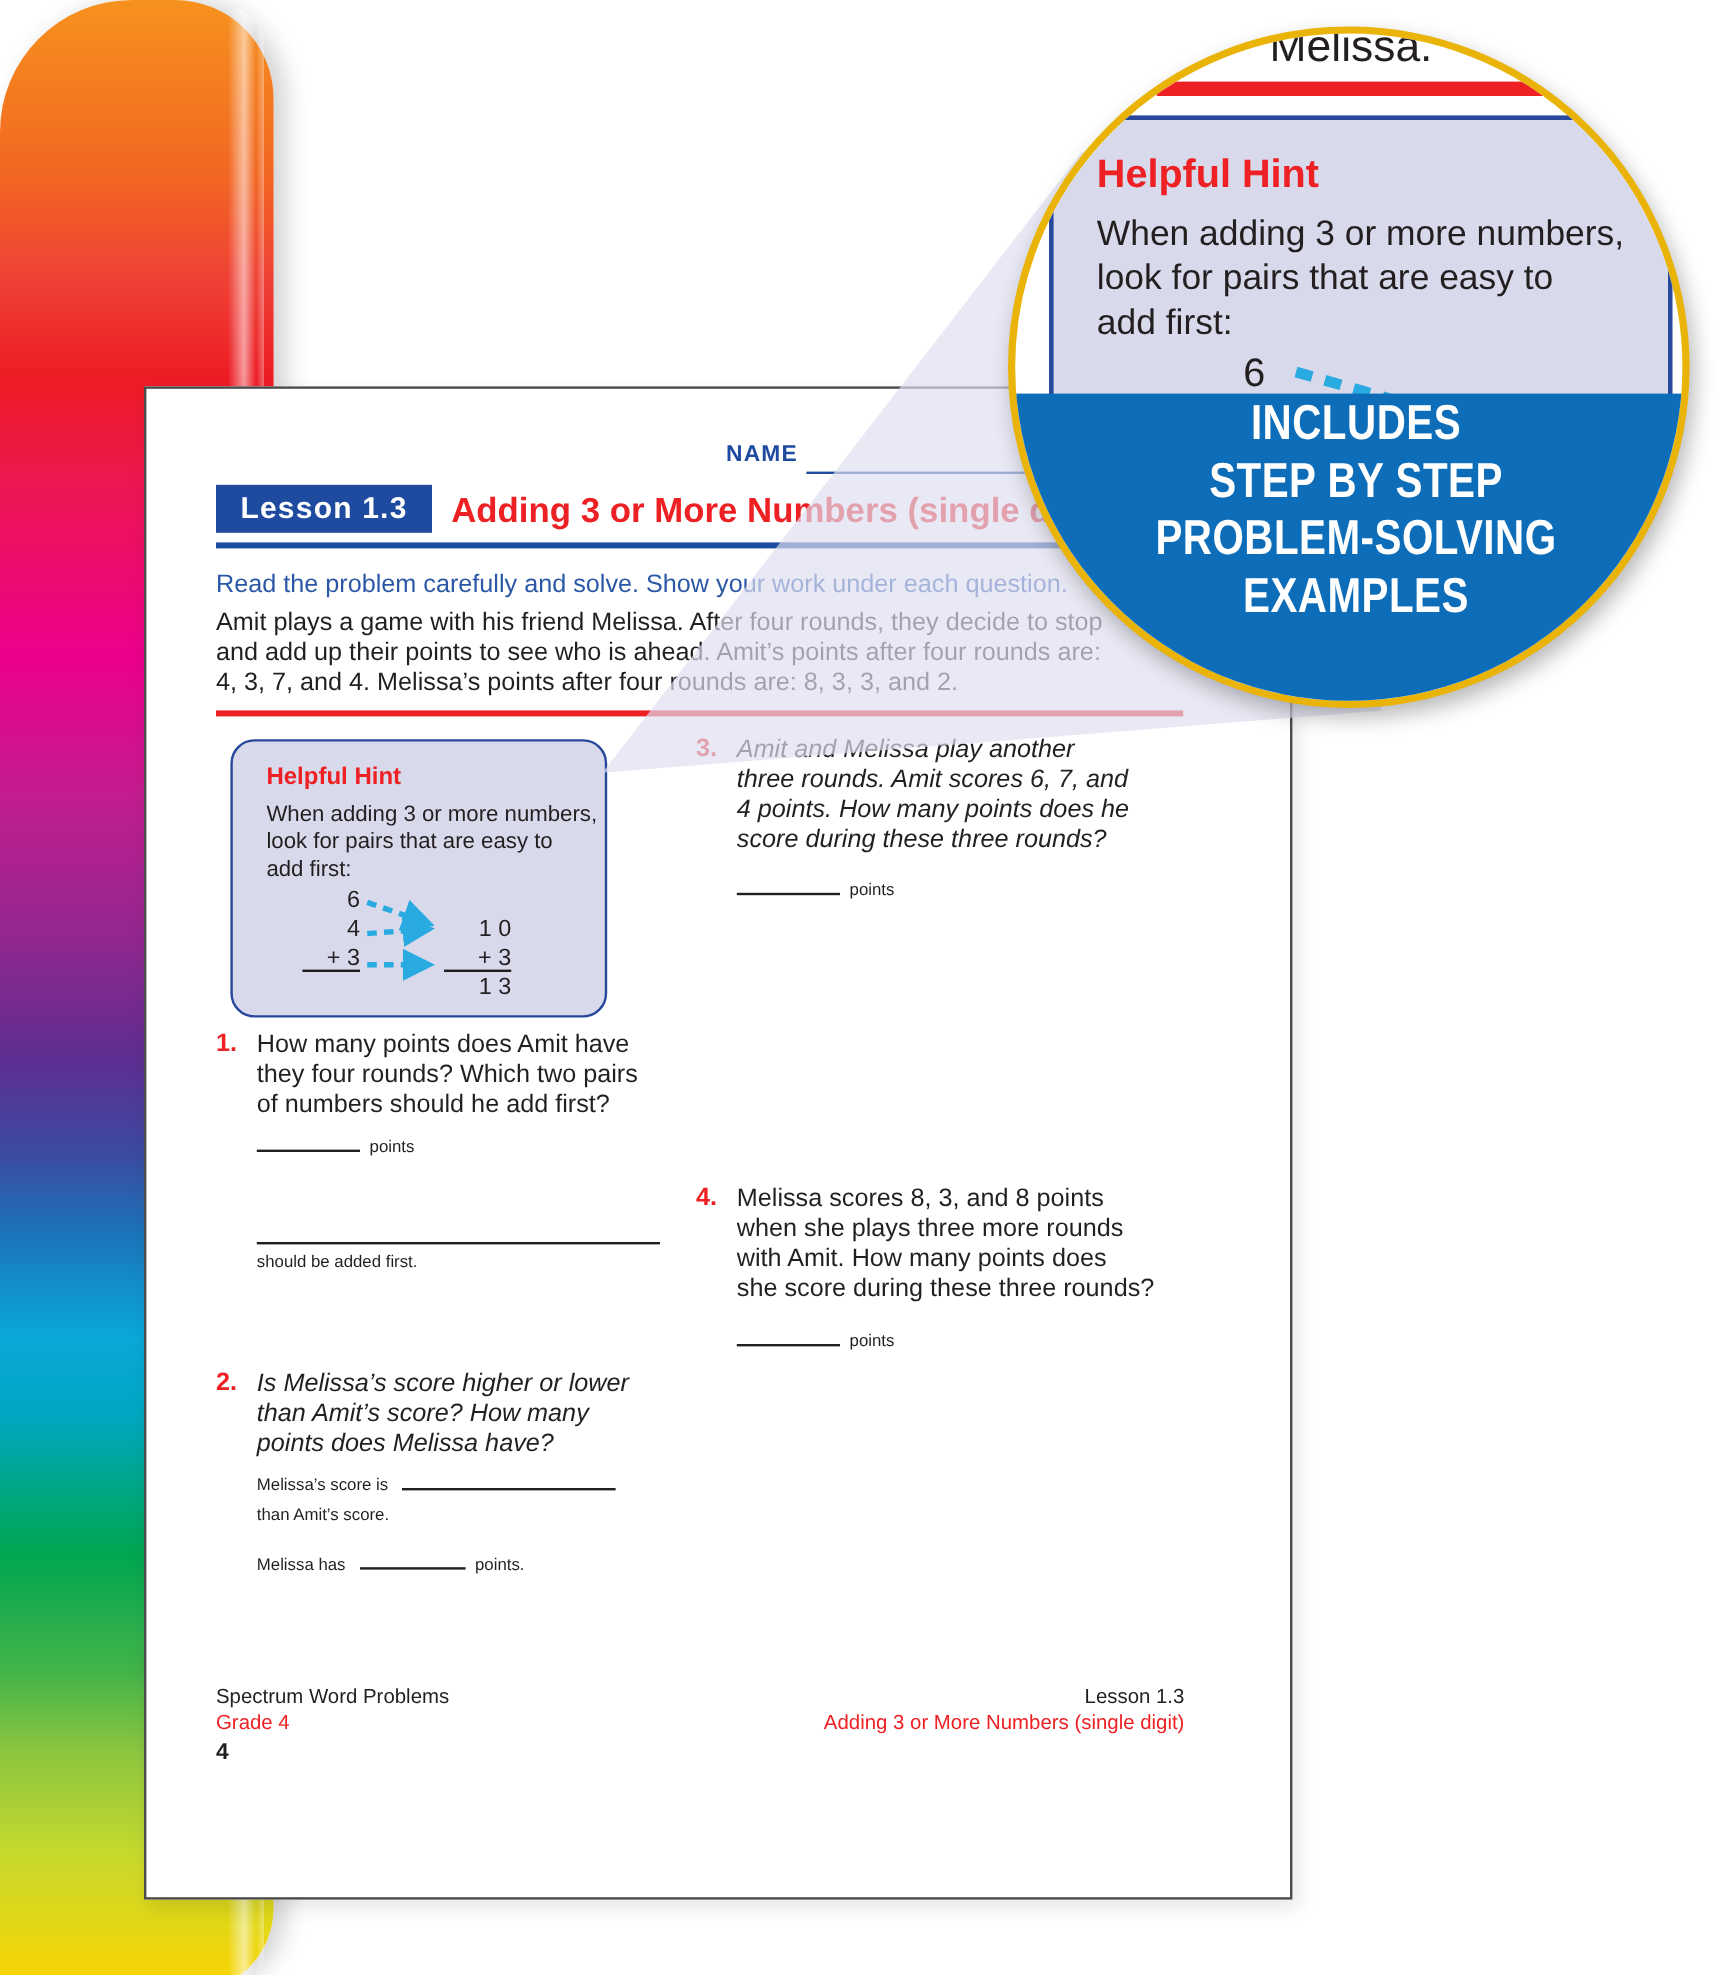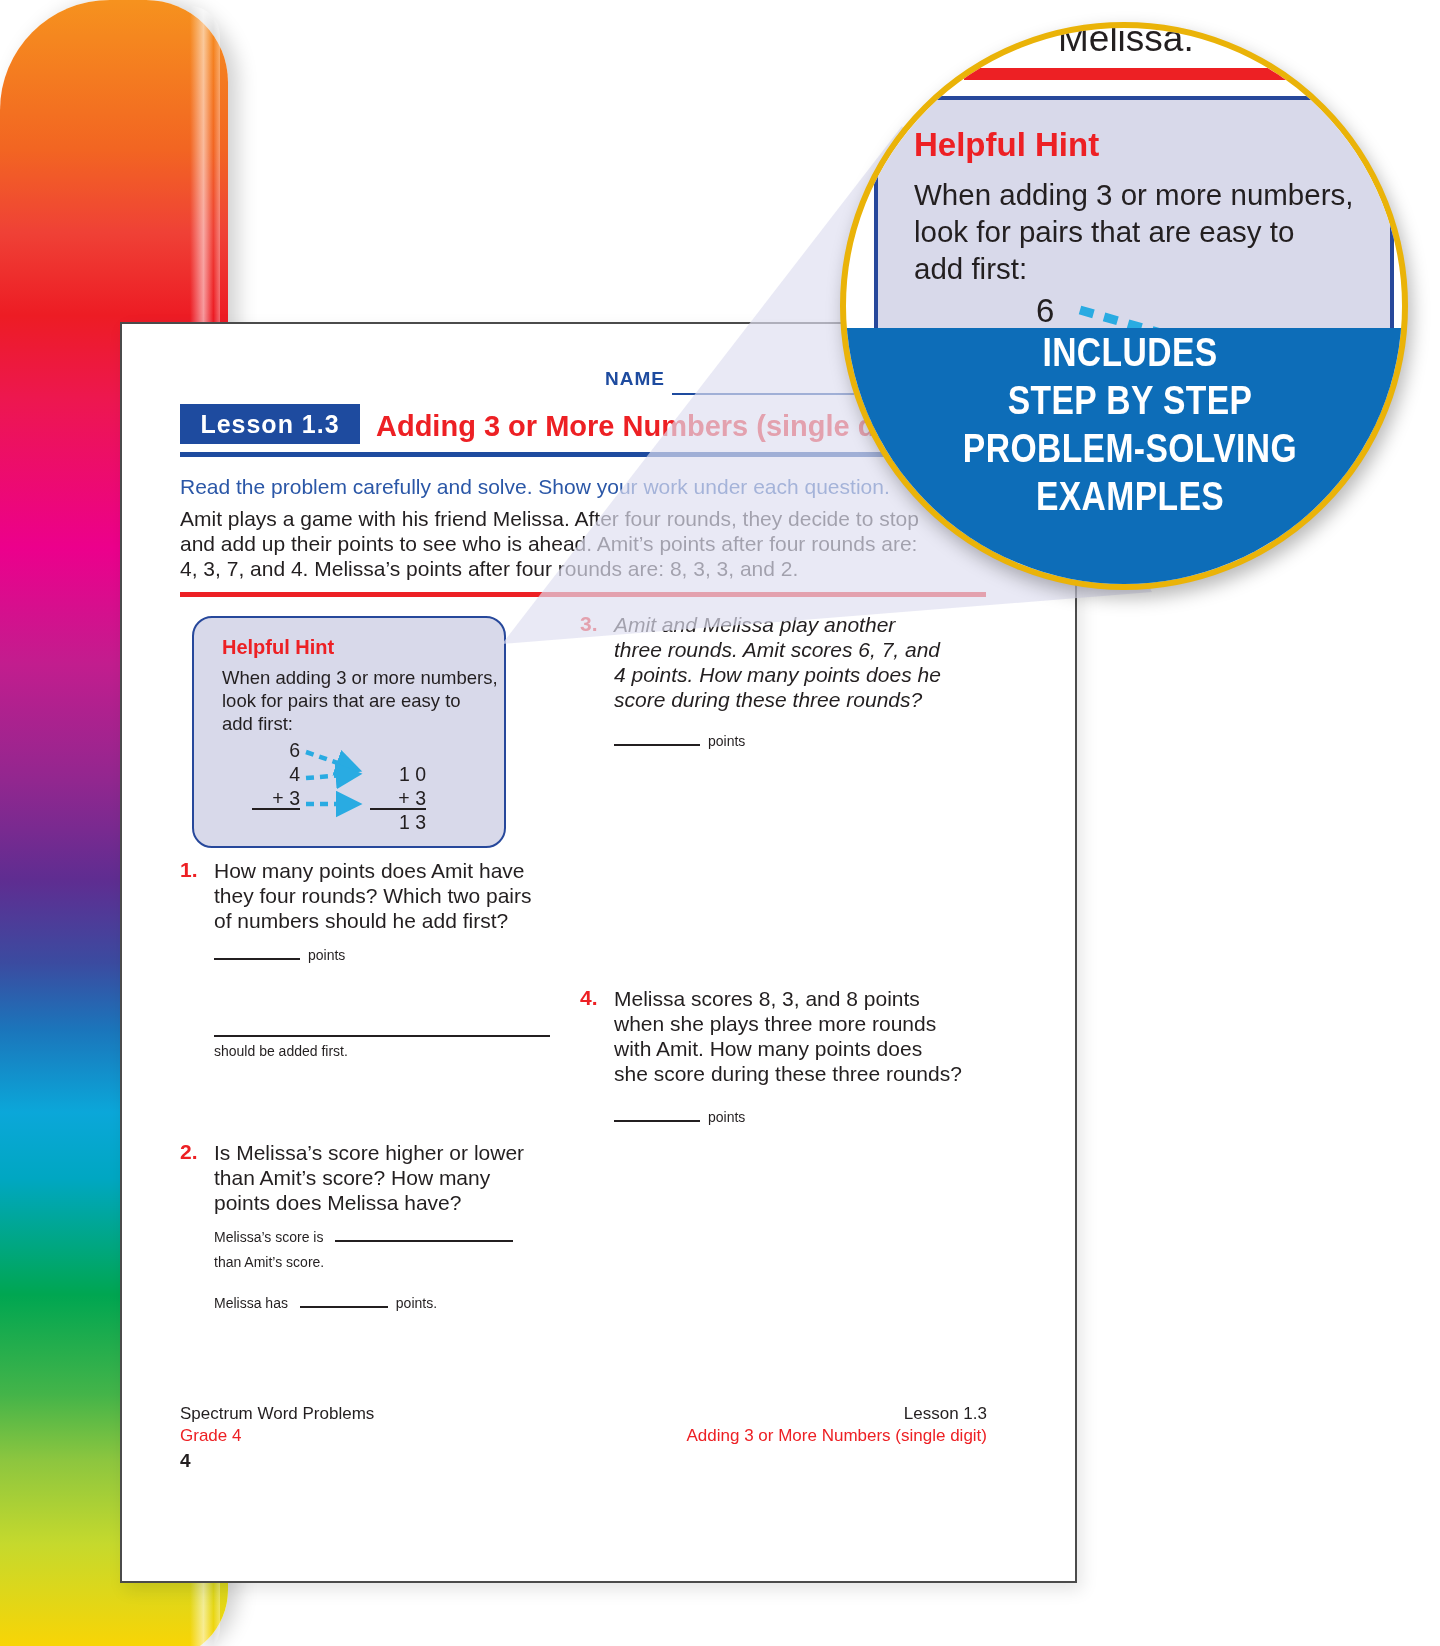--- a/index.html
+++ b/index.html
@@ -159,21 +159,21 @@
     </div>
     <div class="abs ansline" style="left:92px;top:620px;">
       <span class="blank" style="width:86px;"></span><span>points</span>
     </div>
     <div class="abs" style="left:92px;top:694px;margin-top:17px;">
       <span class="longline"></span>
       <div class="ansline" style="margin-top:6px;">should be added first.</div>
     </div>
 
     <div class="abs qnum" style="left:58px;top:816px;">2.</div>
-    <div class="abs qtext" style="left:92px;top:816px;">
+    <div class="abs qtext" style="left:92px;top:816px;font-style:italic;">
       <div class="nowrap">Is Melissa’s score higher or lower</div>
       <div class="nowrap">than Amit’s score? How many</div>
       <div class="nowrap">points does Melissa have?</div>
     </div>
     <div class="abs ansline" style="left:92px;top:902px;">
       <span>Melissa’s score is</span>
       <span class="blank" style="width:178px;margin-left:8px;"></span>
     </div>
     <div class="abs ansline" style="left:92px;top:930px;">than Amit’s score.</div>
     <div class="abs ansline" style="left:92px;top:968px;">

